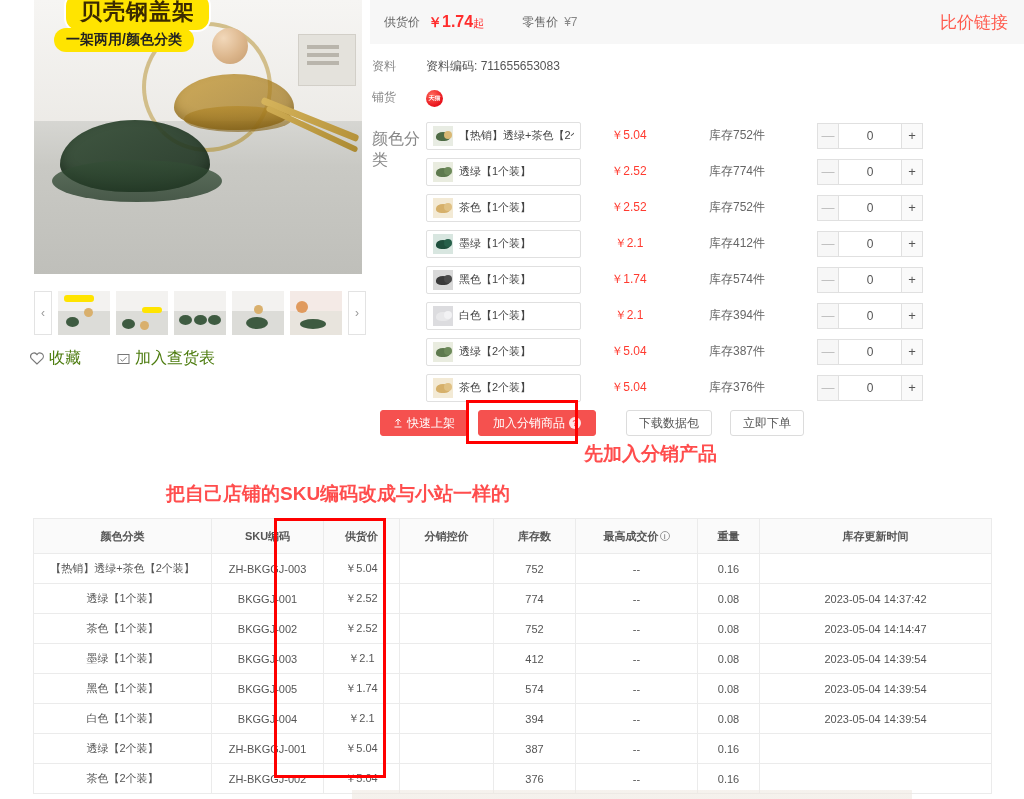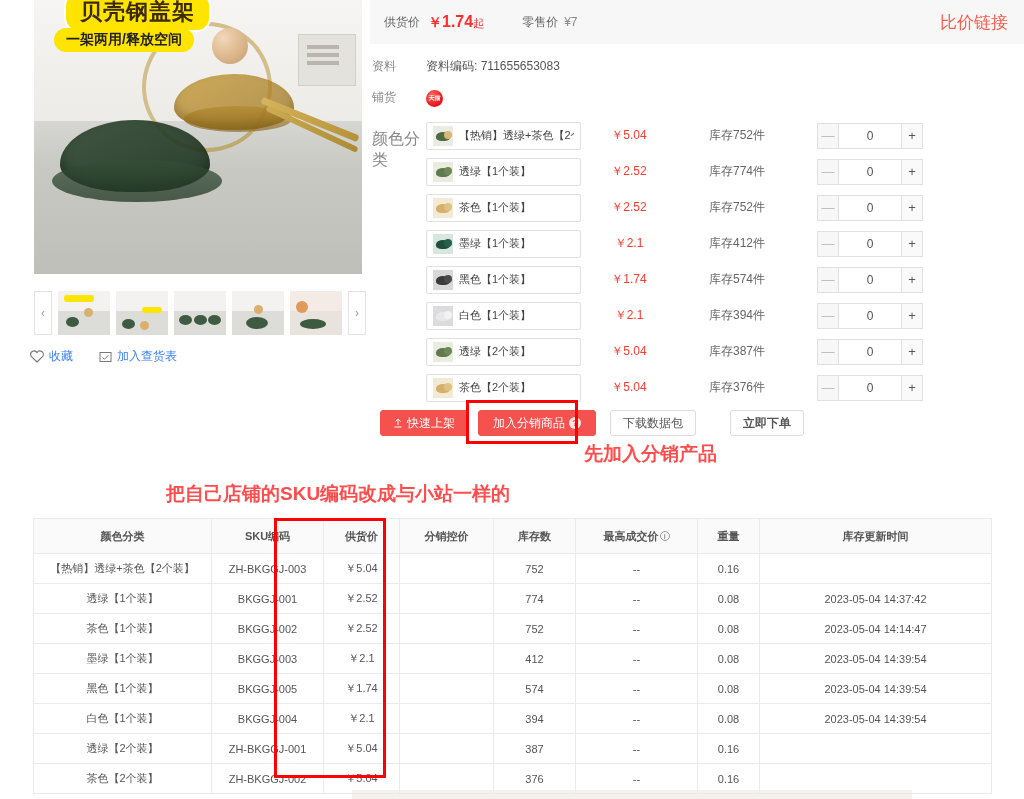--- a/index.html
+++ b/index.html
@@ -109,21 +109,21 @@
     width:52px; height:44px; margin-left:6px; flex:0 0 auto;
     background:#e9e9e7; position:relative; overflow:hidden; cursor:pointer;
   }
   .thumb.sel { outline:2px solid #ff5a5f; outline-offset:-2px; }
   .thumb .t-top { position:absolute; left:0; top:0; width:100%; height:46%; background:#f3f2f0; }
   .thumb .t-bot { position:absolute; left:0; bottom:0; width:100%; height:54%; background:#dcdcd8; }
   .thumb .t-o1 { position:absolute; width:13px; height:10px; border-radius:50%; background:#3e5b41; }
   .thumb .t-o2 { position:absolute; width:9px; height:9px; border-radius:50%; background:#d9b06d; }
   .thumb .t-y  { position:absolute; background:#ffe400; border-radius:3px; }
 
-  .gallery-links { position:absolute; left:30px; top:348px; display:flex; gap:26px; font-size:12px; color:#3b82f6; }
+  .gallery-links { position:absolute; left:30px; top:348px; display:flex; gap:36px; font-size:16px; color:#4d7c0f; }
   .gl { display:flex; align-items:center; gap:5px; cursor:pointer; }
 
   
   .info { position:absolute; left:370px; top:0; width:654px; }
   .price-bar {
     background:#f7f7f7; height:44px; display:flex; align-items:center;
     padding:0 14px 0 14px; position:relative;
   }
   .price-label { font-size:12px; color:#666; }
   .price-main { color:#ff2d2d; font-weight:bold; margin-left:8px; }
@@ -235,21 +235,21 @@
       <div class="mp-appliance"></div>
       <div class="mp-ring"></div>
       <div class="mp-gold"></div>
       <div class="mp-gold2"></div>
       <div class="mp-ball"></div>
       <div class="mp-chop"></div>
       <div class="mp-chop2"></div>
       <div class="mp-green"></div>
       <div class="mp-green2"></div>
       <div class="mp-badge-top">贝壳钢盖架</div>
-      <div class="mp-badge-sub">一架两用/释放空间</div>
+      <div class="mp-badge-sub">一架两用/颜色分类</div>
     </div>
   </div>
 
   <div class="thumbs">
     <div class="thumb-arrow">‹</div>
 
     <div class="thumb sel">
       <div class="t-top"></div>
       <div class="t-bot"></div>
       <div class="t-y" style="left:6px;top:4px;width:30px;height:7px;"></div>
@@ -473,26 +473,26 @@
         <path d="M5 1 L5 7 M2.5 3.5 L5 1 L7.5 3.5 M1.5 9 L8.5 9" stroke="#fff" stroke-width="1" fill="none"></path>
       </svg>
       <span>快速上架</span>
     </div>
 
     <div class="btn btn-red" style="padding:0 14px;">
       <span>加入分销商品</span>
       <span class="help-dot">?</span>
     </div>
 
-    <div class="btn btn-white" style="margin-left:4px;">
+    <div class="btn btn-white" style="margin-left:20px;">
       <span>下载数据包</span>
     </div>
 
 
-    <div class="btn btn-white" style="margin-left:24px;font-weight:bold;">
+    <div class="btn btn-white" style="margin-left:8px;">
       <span>立即下单</span>
     </div>
   </div>
 
   <div class="anno-box" style="left:466px; top:400px; width:112px; height:44px;"></div>
   <div class="anno-text" style="left:166px; top:481px; font-size:19px;">把自己店铺的SKU编码改成与小站一样的</div>
 
   <div class="anno-text" style="left:584px; top:441px; font-size:19px;">先加入分销产品</div>
 
   <table class="sku-table">

